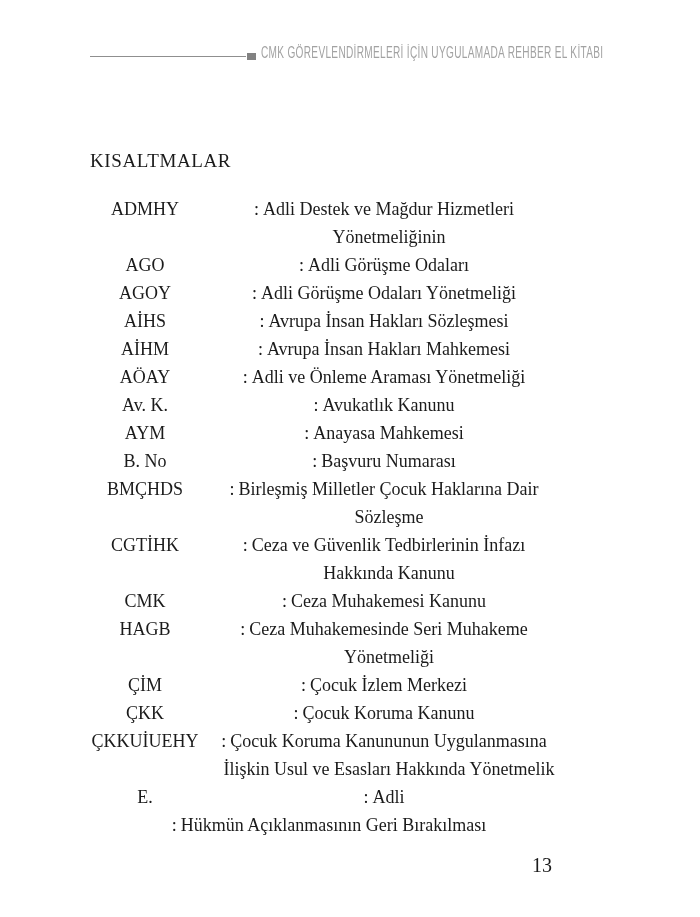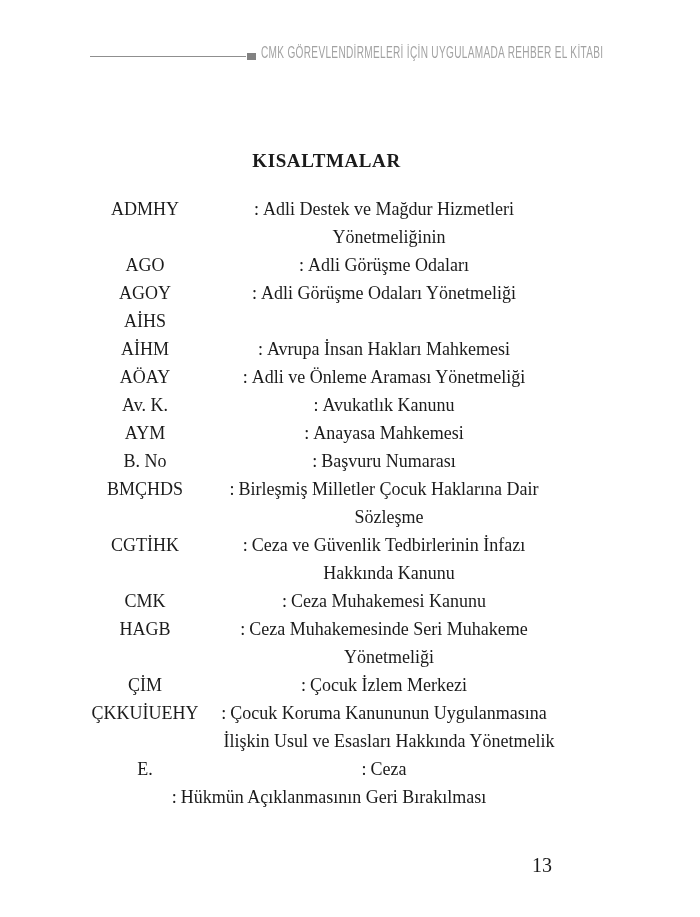--- a/index.html
+++ b/index.html
@@ -35,23 +35,22 @@
     white-space: nowrap;
     letter-spacing: 0.5px;
     transform: scaleX(0.63);
     transform-origin: left center;
   }
   
   .doc-title {
     position: absolute;
     left: 90px; top: 150px;
     width: 473px;
-    text-align: center;
     font-size: 19px;
-    font-weight: bold;
+    font-weight: normal;
     letter-spacing: 0.6px;
   }
   
   .abbr-list {
     position: absolute;
     left: 90px; top: 195px;
     width: 478px;
     font-size: 18px;
     line-height: 28px;
   }
@@ -92,20 +91,21 @@
       <div class="abbr-row">
         <span class="abbr-term">AGO</span>
         <span class="abbr-def"><span>:</span><span class="def-text">Adli Görüşme Odaları</span></span>
       </div>
       <div class="abbr-row">
         <span class="abbr-term">AGOY</span>
         <span class="abbr-def"><span>:</span><span class="def-text">Adli Görüşme Odaları Yönetmeliği</span></span>
       </div>
       <div class="abbr-row">
         <span class="abbr-term">AİHS</span>
+        <span class="abbr-def"><span>:</span><span class="def-text">Avrupa İnsan Hakları Sözleşmesi</span></span>
       </div>
       <div class="abbr-row">
         <span class="abbr-term">AİHM</span>
         <span class="abbr-def"><span>:</span><span class="def-text">Avrupa İnsan Hakları Mahkemesi</span></span>
       </div>
       <div class="abbr-row">
         <span class="abbr-term">AÖAY</span>
         <span class="abbr-def"><span>:</span><span class="def-text">Adli ve Önleme Araması Yönetmeliği</span></span>
       </div>
       <div class="abbr-row">
@@ -137,27 +137,31 @@
       <div class="abbr-row">
         <span class="abbr-term">HAGB</span>
         <span class="abbr-def"><span>:</span><span class="def-text">Ceza Muhakemesinde Seri Muhakeme
 Yönetmeliği</span></span>
       </div>
       <div class="abbr-row">
         <span class="abbr-term">ÇİM</span>
         <span class="abbr-def"><span>:</span><span class="def-text">Çocuk İzlem Merkezi</span></span>
       </div>
       <div class="abbr-row">
+        <span class="abbr-term">ÇKK</span>
+        <span class="abbr-def"><span>:</span><span class="def-text">Çocuk Koruma Kanunu</span></span>
+      </div>
+      <div class="abbr-row">
         <span class="abbr-term">ÇKKUİUEHY</span>
         <span class="abbr-def"><span>:</span><span class="def-text">Çocuk Koruma Kanununun Uygulanmasına
 İlişkin Usul ve Esasları Hakkında Yönetmelik</span></span>
       </div>
       <div class="abbr-row">
         <span class="abbr-term">E.</span>
-        <span class="abbr-def"><span>:</span><span class="def-text">Ceza</span></span>
+        <span class="abbr-def"><span>:</span><span class="def-text">Adli</span></span>
       </div>
       <div class="abbr-row">
         <span class="abbr-def"><span>:</span><span class="def-text">Hükmün Açıklanmasının Geri Bırakılması</span></span>
       </div>
     </div>
 
   <div class="page-number">13</div>
 
 </div>
 

